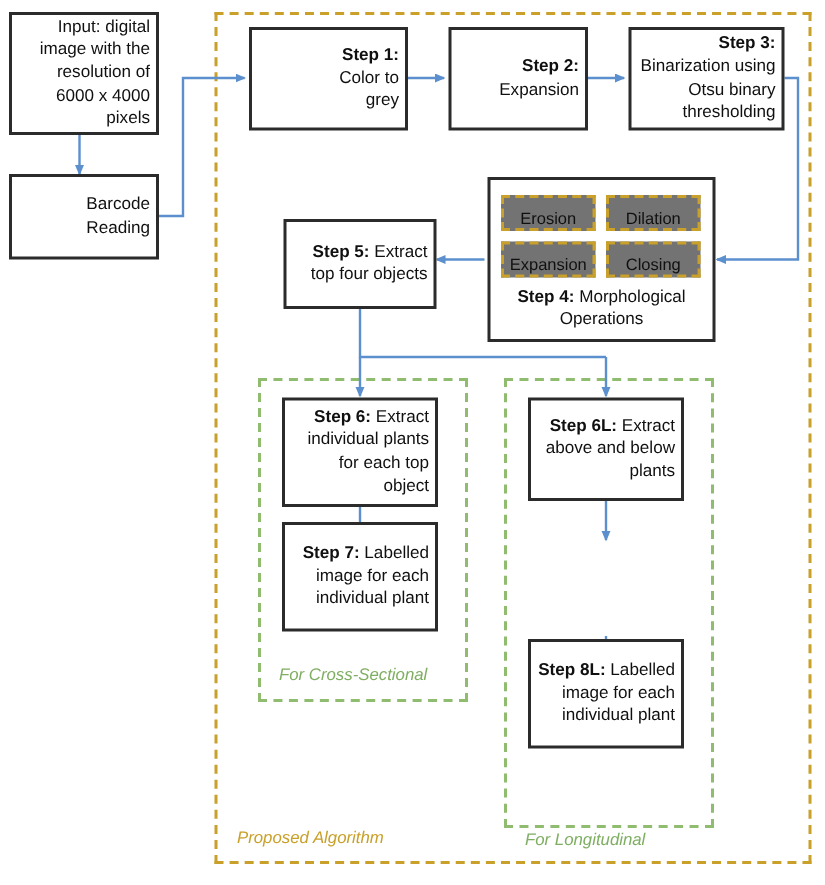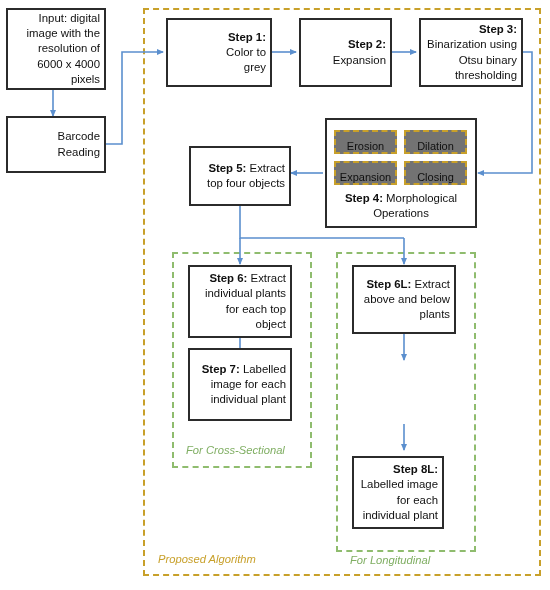--- a/index.html
+++ b/index.html
@@ -188,17 +188,17 @@
 
   <div class="box" style="left:188px; top:348px; width:104px; height:73px;">
     <span class="txt"><b>Step 7:</b><span> Labelled image for each individual plant</span></span>
   </div>
 
   <div class="box" style="left:352px; top:265px; width:104px; height:69px;">
     <span class="txt"><b>Step 6L:</b><span> Extract above and below plants</span></span>
   </div>
 
 
-  <div class="box" style="left:352px; top:456px; width:92px; height:73px;">
+  <div class="box" style="left:352px; top:426px; width:104px; height:73px;">
     <span class="txt"><b>Step 8L:</b><span> Labelled image for each individual plant</span></span>
   </div>
 
 </div>
 
 </body></html>

